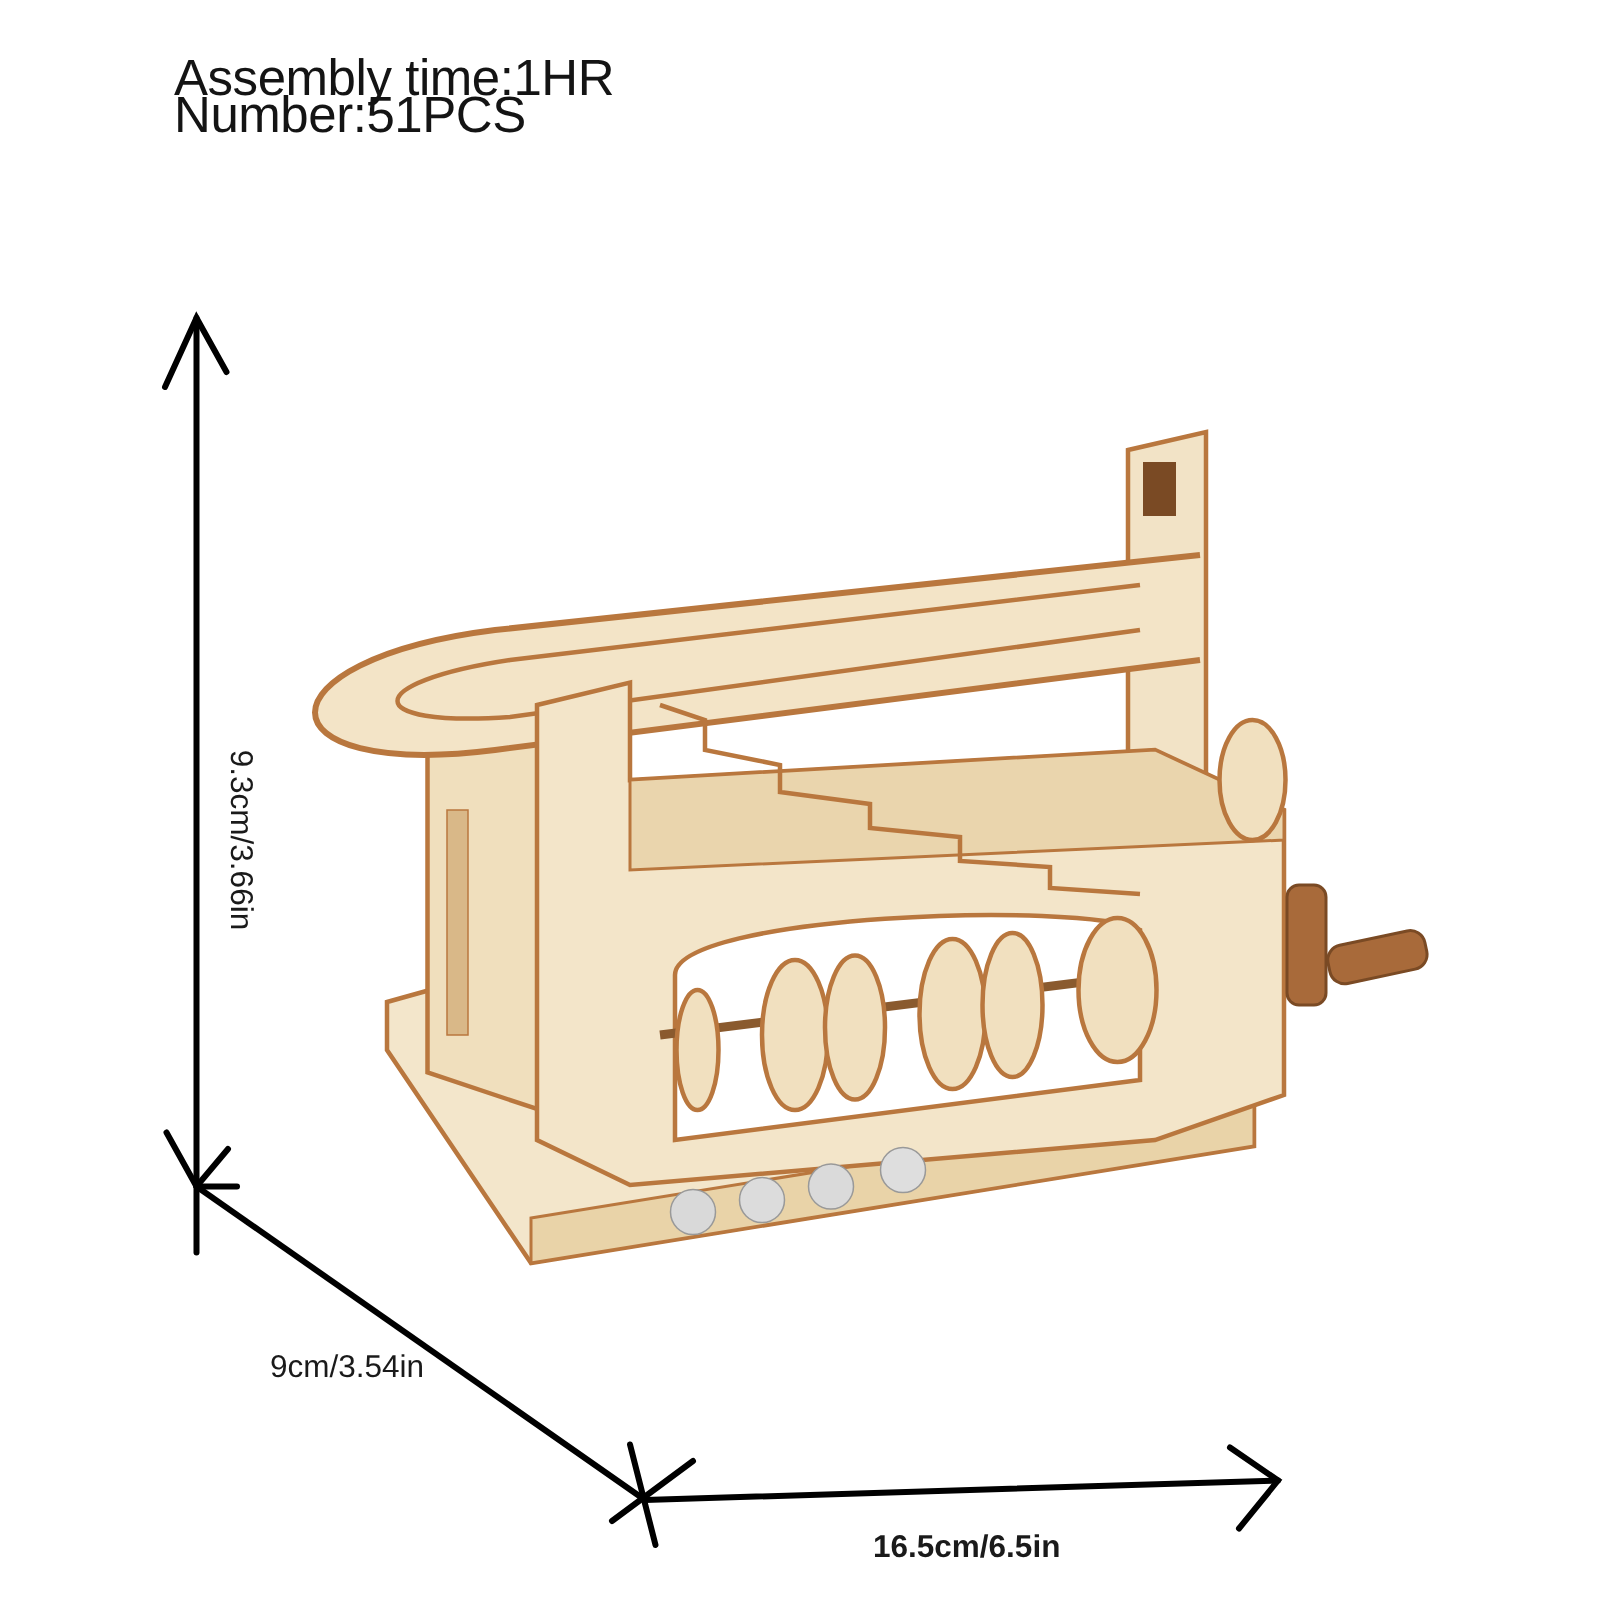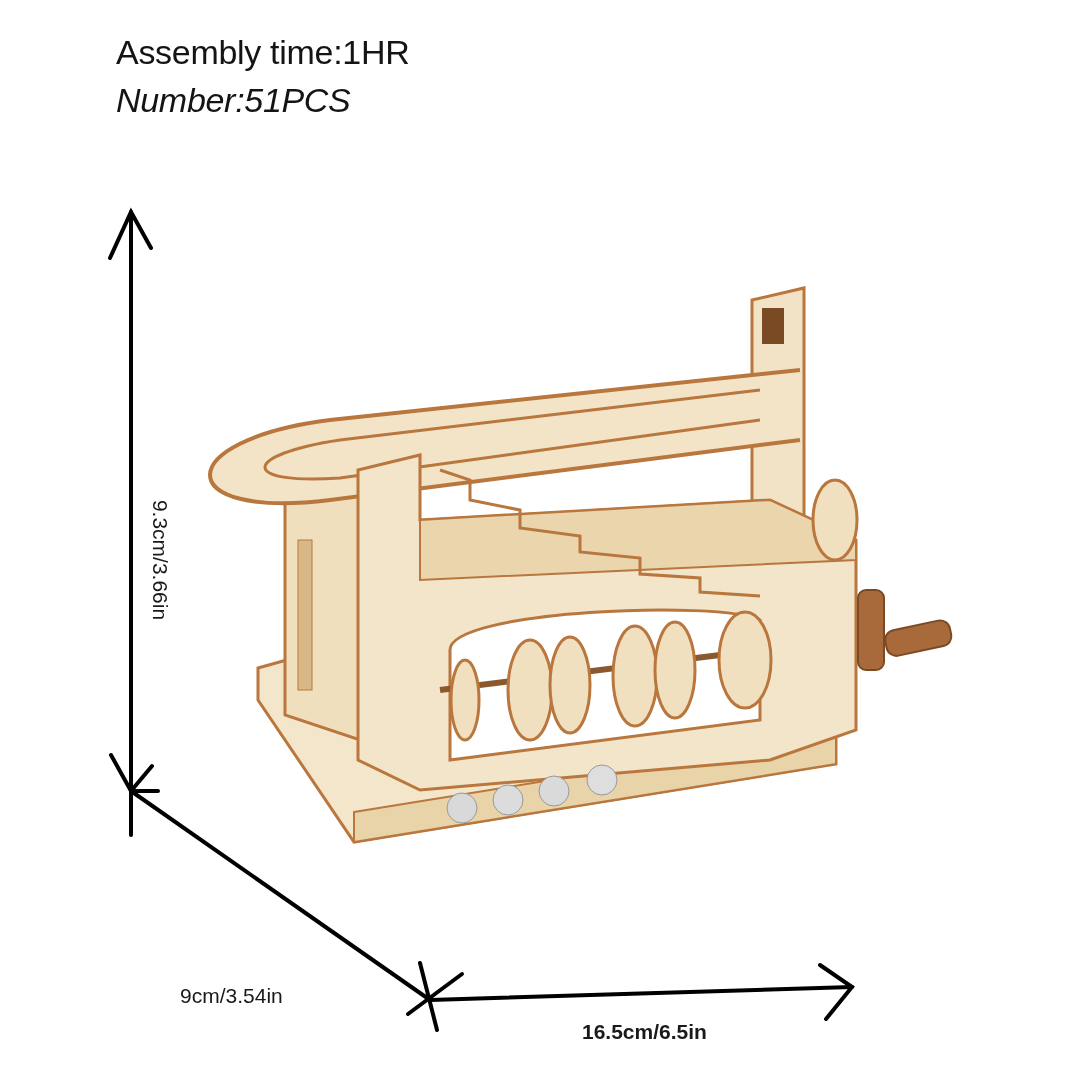--- a/index.html
+++ b/index.html
@@ -1,23 +1,23 @@
 <!DOCTYPE html>
 <html><head>
 <meta charset="utf-8">
 <style>
   html, body { margin: 0; padding: 0; background: #ffffff; }
   body { width: 1080px; height: 1080px; position: relative; overflow: hidden;
          font-family: "Liberation Sans", "DejaVu Sans", sans-serif; color: #111; }
   .spec { position: absolute; left: 116px; font-size: 34px; line-height: 34px; color: #141414; letter-spacing: -0.3px; }
   .spec-1 { top: 35px; }
-  .spec-2 { top: 83px; font-style: italic; }
+  .spec-2 { top: 60px; }
   .dim-label { position: absolute; font-size: 21px; color: #1a1a1a; }
   .dim-height { left: 160px; top: 560px; transform: translate(-50%, -50%) rotate(90deg); white-space: nowrap; }
-  .dim-depth { left: 180px; top: 984px; }
+  .dim-depth { left: 180px; top: 900px; }
   .dim-width { left: 582px; top: 1020px; font-weight: bold; }
   svg.overlay { position: absolute; left: 0; top: 0; }
 </style>
 </head>
 <body>
 
 <div class="spec spec-1">Assembly time:1HR</div>
 <div class="spec spec-2">Number:51PCS</div>
 
 <svg class="overlay" width="1080" height="1080" viewBox="0 0 1080 1080">

